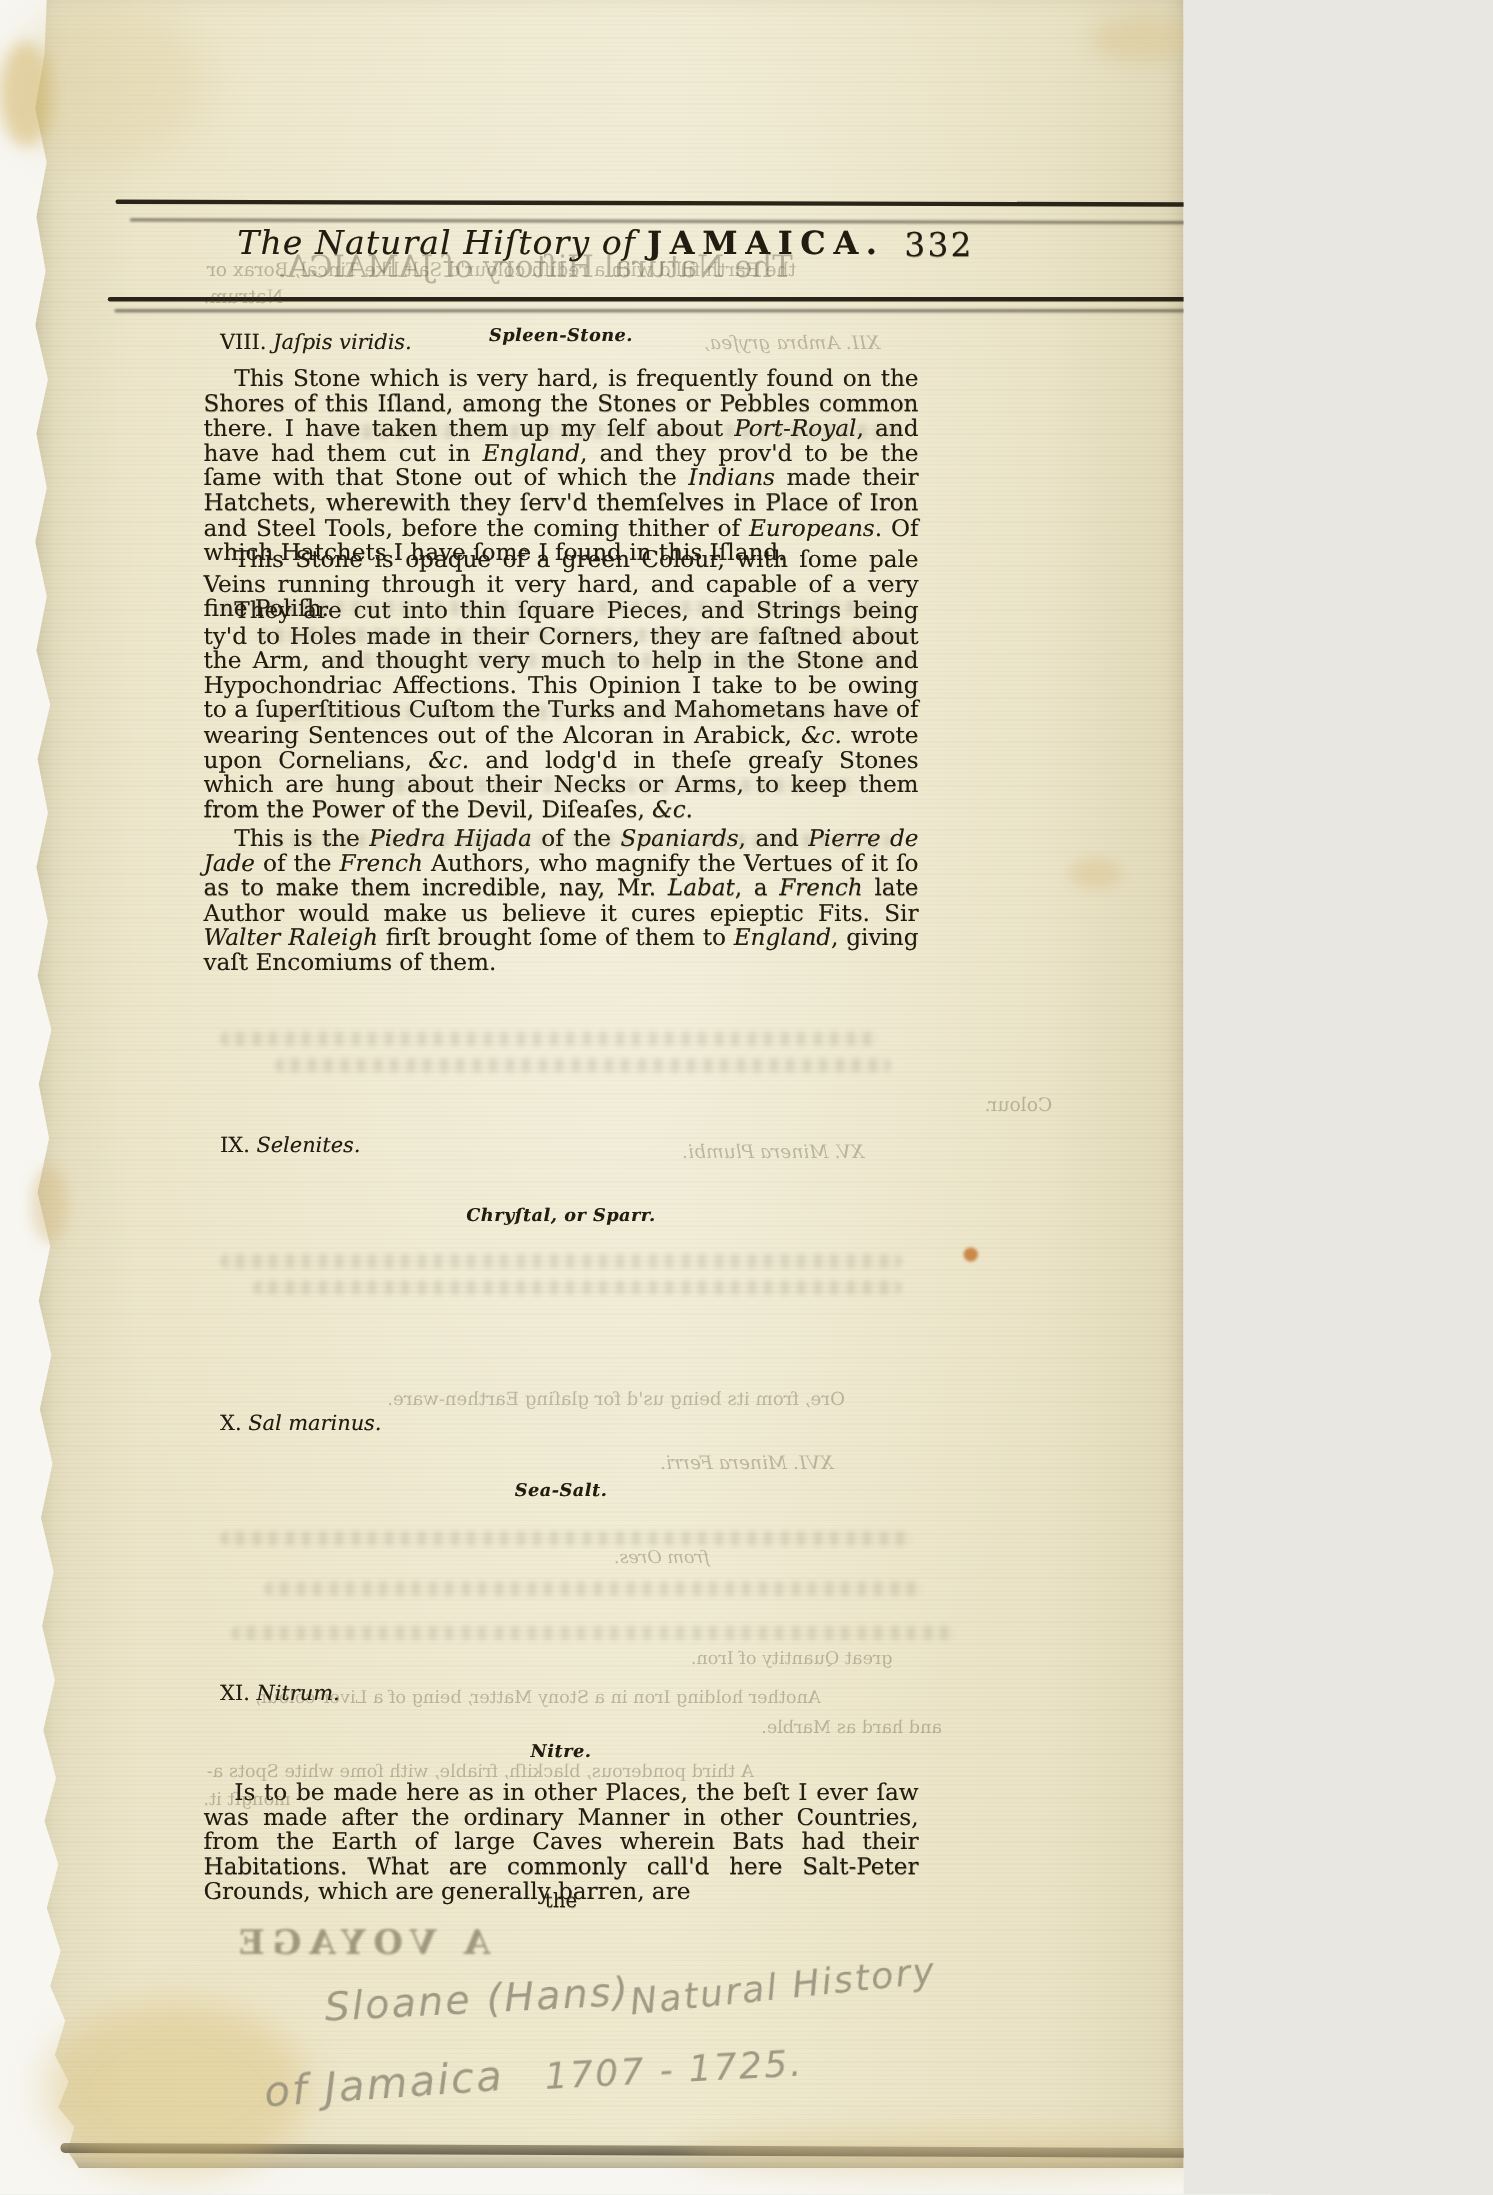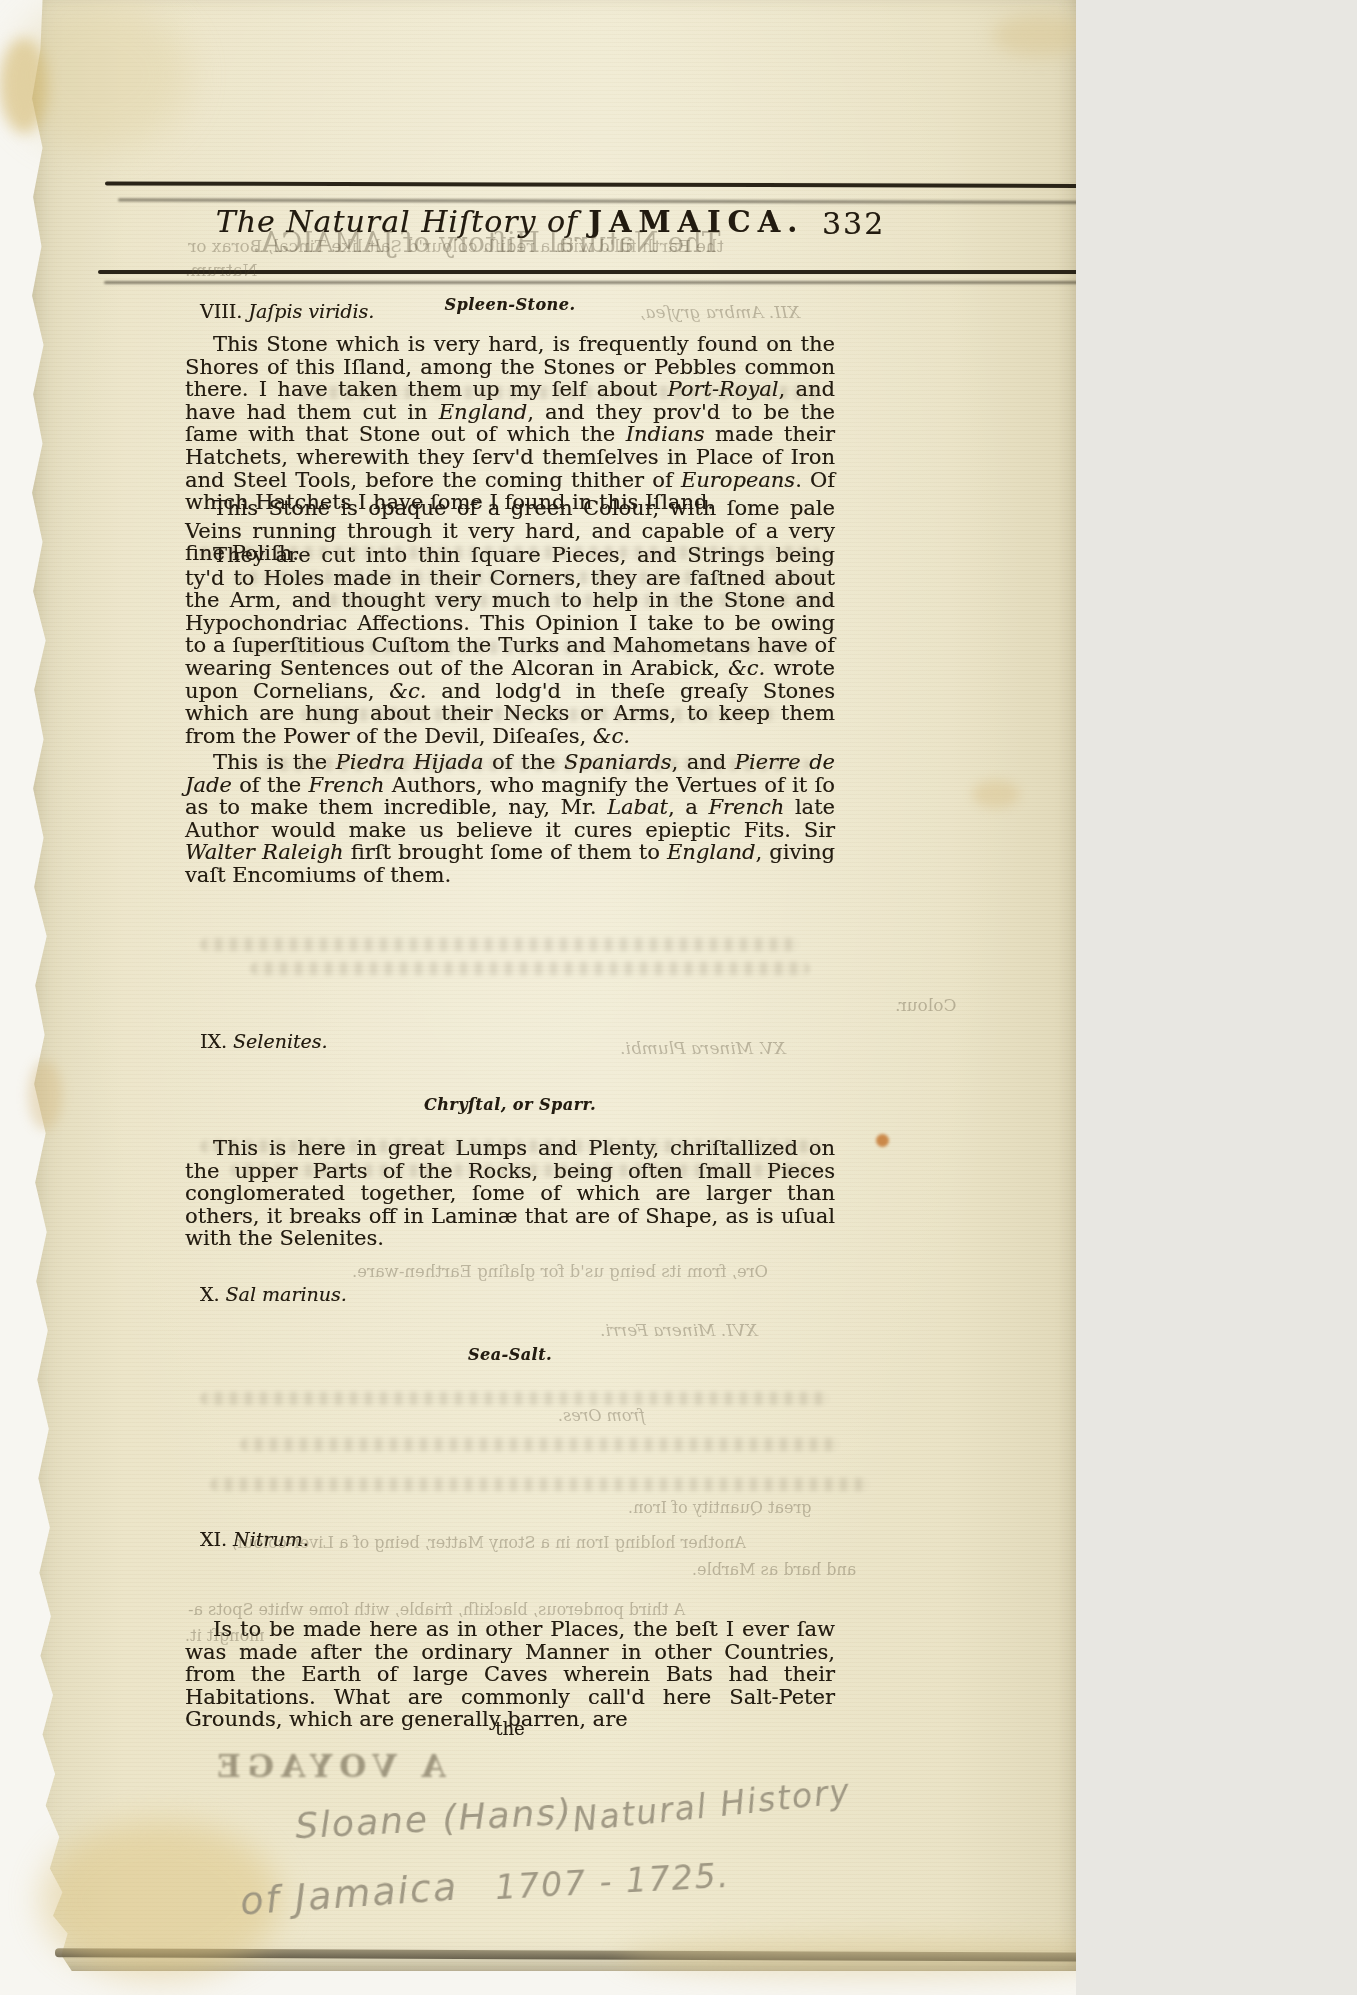--- a/index.html
+++ b/index.html
@@ -85,30 +85,30 @@
 
   <div class="col ink para" style="top:333px;">This Stone which is very hard, is frequently found on the Shores of this Iſland, among the Stones or Pebbles common there. I have taken them up my ſelf about <i>Port-Royal</i>, and have had them cut in <i>England</i>, and they prov'd to be the ſame with that Stone out of which the <i>Indians</i> made their Hatchets, wherewith they ſerv'd themſelves in Place of Iron and Steel Tools, before the coming thither of <i>Europeans</i>. Of which Hatchets I have ſome I found in this Iſland.</div>
   <div class="col ink para" style="top:497px;">This Stone is opaque of a green Colour, with ſome pale Veins running through it very hard, and capable of a very fine Poliſh.</div>
   <div class="col ink para" style="top:544px;">They are cut into thin ſquare Pieces, and Strings being ty'd to Holes made in their Corners, they are faſtned about the Arm, and thought very much to help in the Stone and Hypochondriac Affections. This Opinion I take to be owing to a ſuperſtitious Cuſtom the Turks and Mahometans have of wearing Sentences out of the Alcoran in Arabick, <i>&amp;c.</i> wrote upon Cornelians, <i>&amp;c.</i> and lodg'd in theſe greaſy Stones which are hung about their Necks or Arms, to keep them from the Power of the Devil, Diſeaſes, <i>&amp;c.</i></div>
   <div class="col ink para" style="top:751px;">This is the <i>Piedra Hijada</i> of the <i>Spaniards</i>, and <i>Pierre de Jade</i> of the <i>French</i> Authors, who magnify the Vertues of it ſo as to make them incredible, nay, Mr. <i>Labat</i>, a <i>French</i> late Author would make us believe it cures epieptic Fits. Sir <i>Walter Raleigh</i> firſt brought ſome of them to <i>England</i>, giving vaſt Encomiums of them.</div>
 
   <div class="sec ink" style="top:1030px;">
     <span>IX.</span><i>Selenites.</i>
   </div>
   <div class="subhead ink" style="top:1095px;">Chryſtal, or Sparr.</div>
-  <div class="col ink para" style="top:1137px;">This is here in great Lumps and Plenty, chriſtallized on the upper Parts of the Rocks, being often ſmall Pieces conglomerated together, ſome of which are larger than others, it breaks off in Laminæ that are of Shape, as is uſual with the Selenites.</div>
 
   <div class="sec ink" style="top:1283px;">
     <span>X.</span><i>Sal marinus.</i>
   </div>
   <div class="subhead ink" style="top:1345px;">Sea-Salt.</div>
 
   <div class="sec ink" style="top:1528px;">
     <span>XI.</span><i>Nitrum.</i>
   </div>
+  <div class="subhead ink" style="top:1582px;">Nitre.</div>
   <div class="col ink para" style="top:1618px;">Is to be made here as in other Places, the beſt I ever ſaw was made after the ordinary Manner in other Countries, from the Earth of large Caves wherein Bats had their Habitations. What are commonly call'd here Salt-Peter Grounds, which are generally barren, are</div>
   <div class="catchword ink" style="top:1718px;">the</div>
 
   <div class="ghost" style="left:188px;top:236px;">the Earth fill'd with a rediſh colour'd Salt like Tincal, Borax or</div>
   <div class="ghost" style="left:185px;top:260px;">Natrum.</div>
   <div class="ghost" style="left:640px;top:302px;font-style:italic;">XII. Ambra gryſea,</div>
   <div class="ghost" style="left:895px;top:995px;">Colour.</div>
   <div class="ghost" style="left:620px;top:1038px;font-style:italic;">XV. Minera Plumbi.</div>
   <div class="ghost" style="left:352px;top:1262px;font-size:16.5px;">Ore, from its being us'd for glaſing Earthen-ware.</div>
   <div class="ghost" style="left:600px;top:1320px;font-style:italic;">XVI. Minera Ferri.</div>

